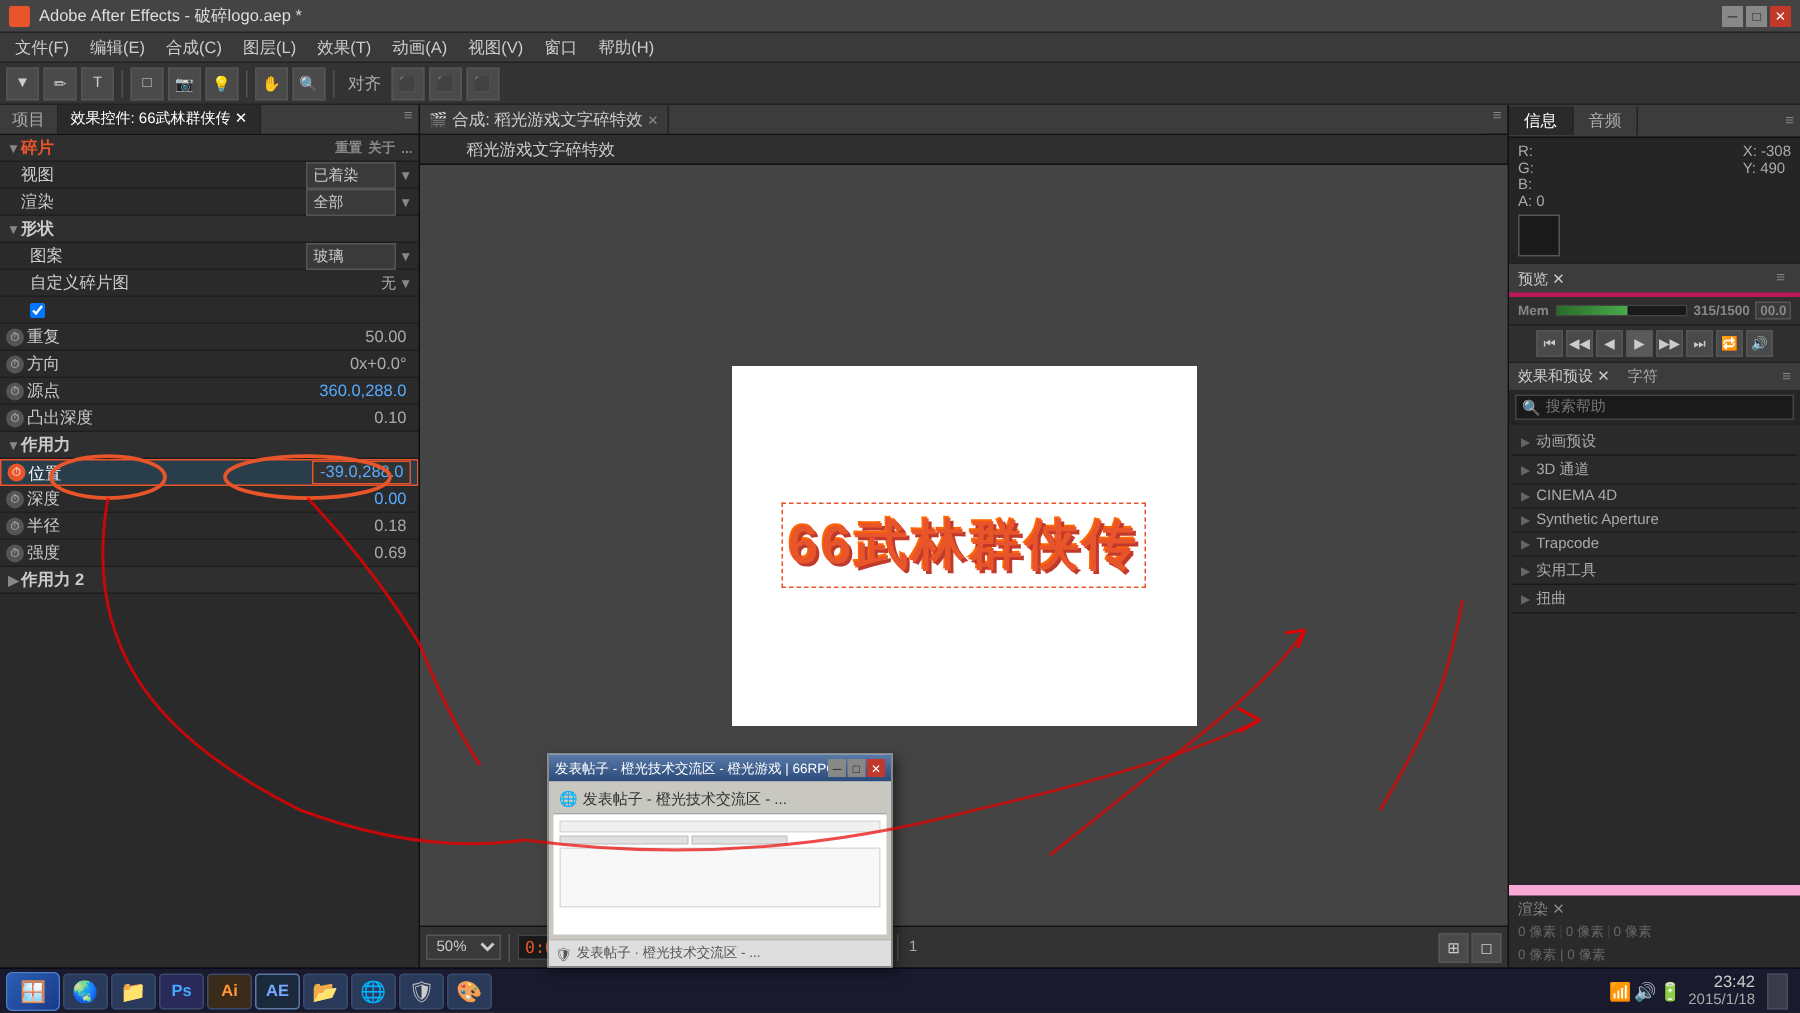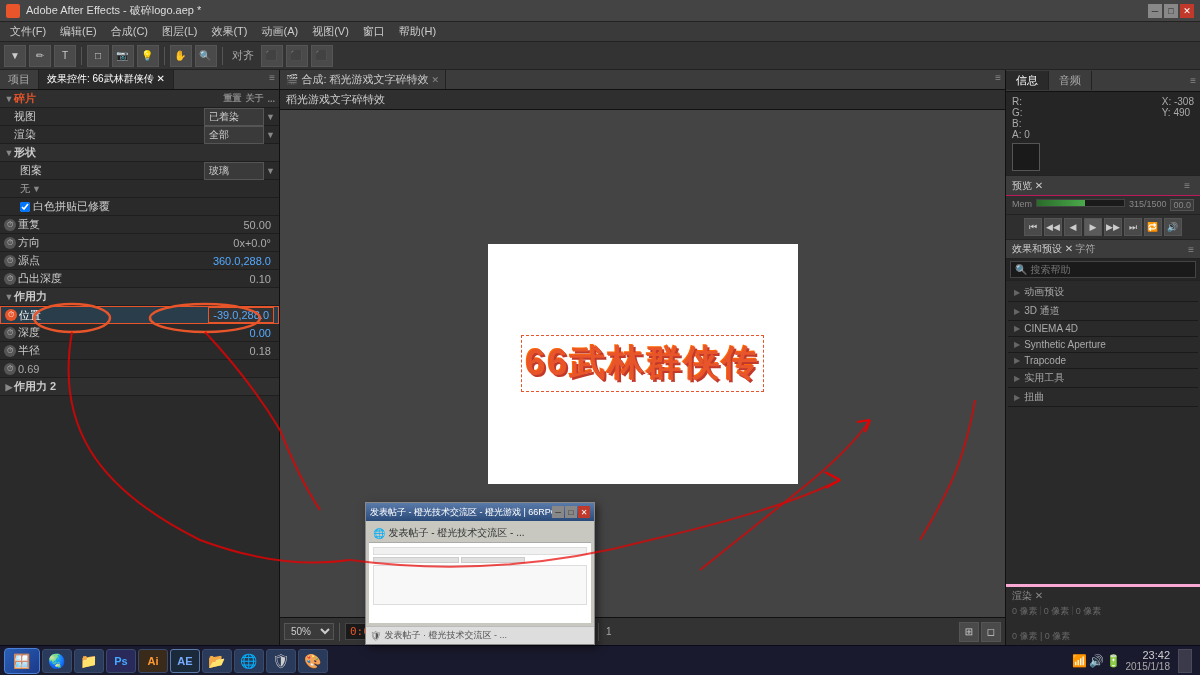--- a/index.html
+++ b/index.html
@@ -332,27 +332,27 @@
         <span class="prop-name">形状</span>
       </div>
       <div class="prop-row">
         <span style="width:16px;"></span>
         <span class="prop-name">图案</span>
         <span class="dropdown-val">玻璃</span>
         <span style="font-size:9px;color:#888;margin-left:2px;">▼</span>
       </div>
       <div class="prop-row">
         <span style="width:16px;"></span>
+        <span class="prop-name">自定义碎片图</span>
         <span style="color:#aaa;font-size:10px;">无</span>
         <span style="font-size:9px;color:#888;margin-left:2px;">▼</span>
       </div>
       <div class="prop-row">
         <span style="width:16px;"></span>
         <input type="checkbox" checked="" style="width: 10px; height: 10px;">
-        <span class="prop-name" style="margin-left:3px;">白色拼贴已修覆</span>
       </div>
 
       <div class="prop-row">
         <span class="stopwatch">⏱</span>
         <span class="prop-name">重复</span>
         <span class="prop-value">50.00</span>
       </div>
       <div class="prop-row">
         <span class="stopwatch">⏱</span>
         <span class="prop-name">方向</span>
@@ -384,20 +384,21 @@
         <span class="prop-name">深度</span>
         <span class="prop-value" style="color:#5af;">0.00</span>
       </div>
       <div class="prop-row">
         <span class="stopwatch">⏱</span>
         <span class="prop-name">半径</span>
         <span class="prop-value">0.18</span>
       </div>
       <div class="prop-row">
         <span class="stopwatch">⏱</span>
+        <span class="prop-name">强度</span>
         <span class="prop-value">0.69</span>
       </div>
       <div class="prop-row section-header">
         <span class="prop-arrow">▶</span>
         <span class="prop-name">作用力 2</span>
       </div>
     </div>
   </div>
 
   <div class="center-panel">
@@ -405,21 +406,21 @@
       <div class="comp-tab">
         <span style="font-size:10px;color:#aaa;">🎬</span>
         <span>合成: 稻光游戏文字碎特效</span>
         <span class="close-x">✕</span>
       </div>
       <div style="flex:1;background:#3c3c3c;"></div>
       <div style="padding:2px 4px;color:#888;font-size:10px;cursor:pointer;">≡</div>
     </div>
 
     <div style="height:20px;background:#2f2f2f;display:flex;align-items:center;padding:0 6px;border-bottom:1px solid #111;">
-      <span style="font-size:11px;color:#ccc;">稻光游戏文字碎特效</span>
+      <span style="font-size:11px;color:#ccc;margin-left:25px;">稻光游戏文字碎特效</span>
     </div>
 
     <div class="preview-area" style="position:relative;">
       <div class="preview-canvas">
         <div class="preview-text">66武林群侠传</div>
       </div>
     </div>
 
     <div class="preview-controls">
       <select class="zoom-select">
@@ -475,26 +476,26 @@
         </div>
         <div style="margin-left:auto;">
           <div style="font-size:10px;color:#aaa;">X: -308</div>
           <div style="font-size:10px;color:#aaa;">Y: 490</div>
         </div>
       </div>
       <div style="width:28px;height:28px;background:#1a1a1a;border:1px solid #555;margin-top:3px;"></div>
     </div>
 
     <div style="background:#2f2f2f;border-bottom:1px solid #222;">
-      <div style="display:flex;align-items:center;padding:2px 6px;background:#3c3c3c;border-bottom:1px solid #be185d;">
+      <div style="display:flex;align-items:center;padding:2px 6px;background:#3c3c3c;border-bottom:3px solid #be185d;">
         <span style="font-size:10px;color:#ccc;">预览 ✕</span>
         <div style="margin-left:auto;padding:2px 4px;color:#888;font-size:10px;cursor:pointer;">≡</div>
       </div>
 
-      <div style="padding:3px 6px;display:flex;align-items:flex-start;gap:4px;border-bottom:1px solid #222;">
+      <div style="padding:3px 6px;display:flex;align-items:center;gap:4px;border-bottom:1px solid #222;font-weight:bold;">
         <span style="font-size:9px;color:#888;">Mem</span>
         <div style="flex:1;height:8px;background:#1a1a1a;border:1px solid #444;position:relative;">
           <div style="width:55%;height:100%;background:linear-gradient(to right,#2a6a2a,#4aaa4a);"></div>
         </div>
         <span style="font-size:9px;color:#888;">315/1500</span>
         <span style="font-size:9px;color:#888;background:#3a3a3a;border:1px solid #555;padding:0 2px;">00.0</span>
       </div>
 
       <div style="display:flex;align-items:center;justify-content:center;padding:3px;gap:2px;">
         <button class="prev-btn">⏮</button>
@@ -503,21 +504,21 @@
         <button class="prev-btn" style="background:#5a5a5a;">▶</button>
         <button class="prev-btn">▶▶</button>
         <button class="prev-btn">⏭</button>
         <button class="prev-btn">🔁</button>
         <button class="prev-btn">🔊</button>
       </div>
     </div>
 
     <div style="display:flex;align-items:center;padding:2px 6px;background:#3c3c3c;border-bottom:1px solid #222;">
       <span style="font-size:10px;color:#ccc;">效果和预设 ✕</span>
-      <span style="font-size:10px;color:#aaa;margin-left:2px;cursor:pointer;">字符</span>
+      <span style="font-size:10px;color:#aaa;margin-left:12px;cursor:pointer;">字符</span>
       <div style="margin-left:auto;font-size:10px;color:#888;cursor:pointer;">≡</div>
     </div>
     <div style="padding:2px 4px;background:#252525;border-bottom:1px solid #222;">
       <div style="display:flex;align-items:center;background:#1a1a1a;border:1px solid #444;padding:1px 4px;">
         <span style="font-size:10px;color:#555;">🔍</span>
         <input type="text" style="background: transparent; border: none; outline: none; color: rgb(204, 204, 204); font-size: 10px; width: 100%; padding: 1px 3px;" placeholder="搜索帮助">
       </div>
     </div>
     <div class="effects-section">
       <div class="effect-item">
@@ -543,32 +544,32 @@
       <div class="effect-item">
         <span class="effect-arrow">▶</span>
         <span>实用工具</span>
       </div>
       <div class="effect-item">
         <span class="effect-arrow">▶</span>
         <span>扭曲</span>
       </div>
     </div>
 
-    <div style="border-top:3px solid #f9a8d4;background:#2a2a2a;padding:2px 6px;">
+    <div style="border-top:7px solid #f9a8d4;background:#2a2a2a;padding:2px 6px;">
       <div style="font-size:10px;color:#888;margin-bottom:2px;">渲染 ✕</div>
       <div style="display:flex;gap:3px;align-items:center;flex-wrap:wrap;">
         <div style="font-size:9px;color:#666;display:flex;gap:2px;justify-content:space-between;">
           <span>0 像素</span>
           <span style="color:#444;">|</span>
           <span>0 像素</span>
           <span style="color:#444;">|</span>
           <span>0 像素</span>
         </div>
       </div>
-      <div style="display:flex;gap:3px;align-items:flex-start;margin-top:12px;">
+      <div style="display:flex;gap:3px;align-items:flex-start;margin-top:2px;">
         <span style="font-size:9px;color:#666;">0 像素 | 0 像素</span>
       </div>
     </div>
   </div>
 </div>
 
 <div class="bottom-section">
 
   <div class="timeline-header">
     <span style="font-size:10px;color:#888;">稻光游戏文字碎特效 ✕</span>

